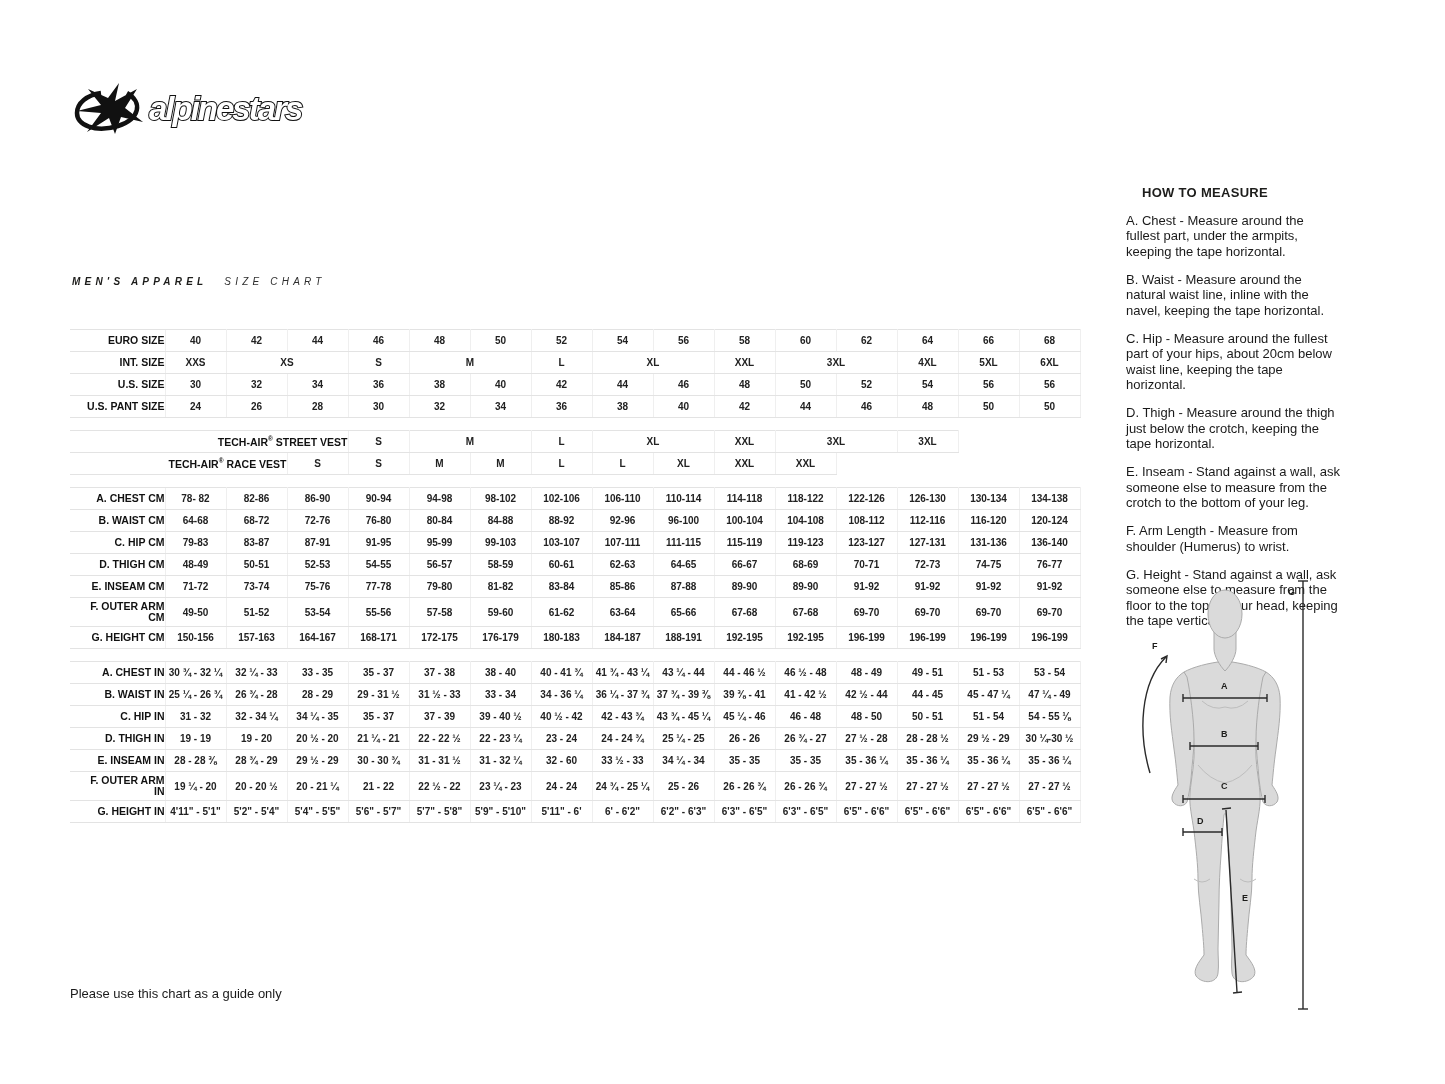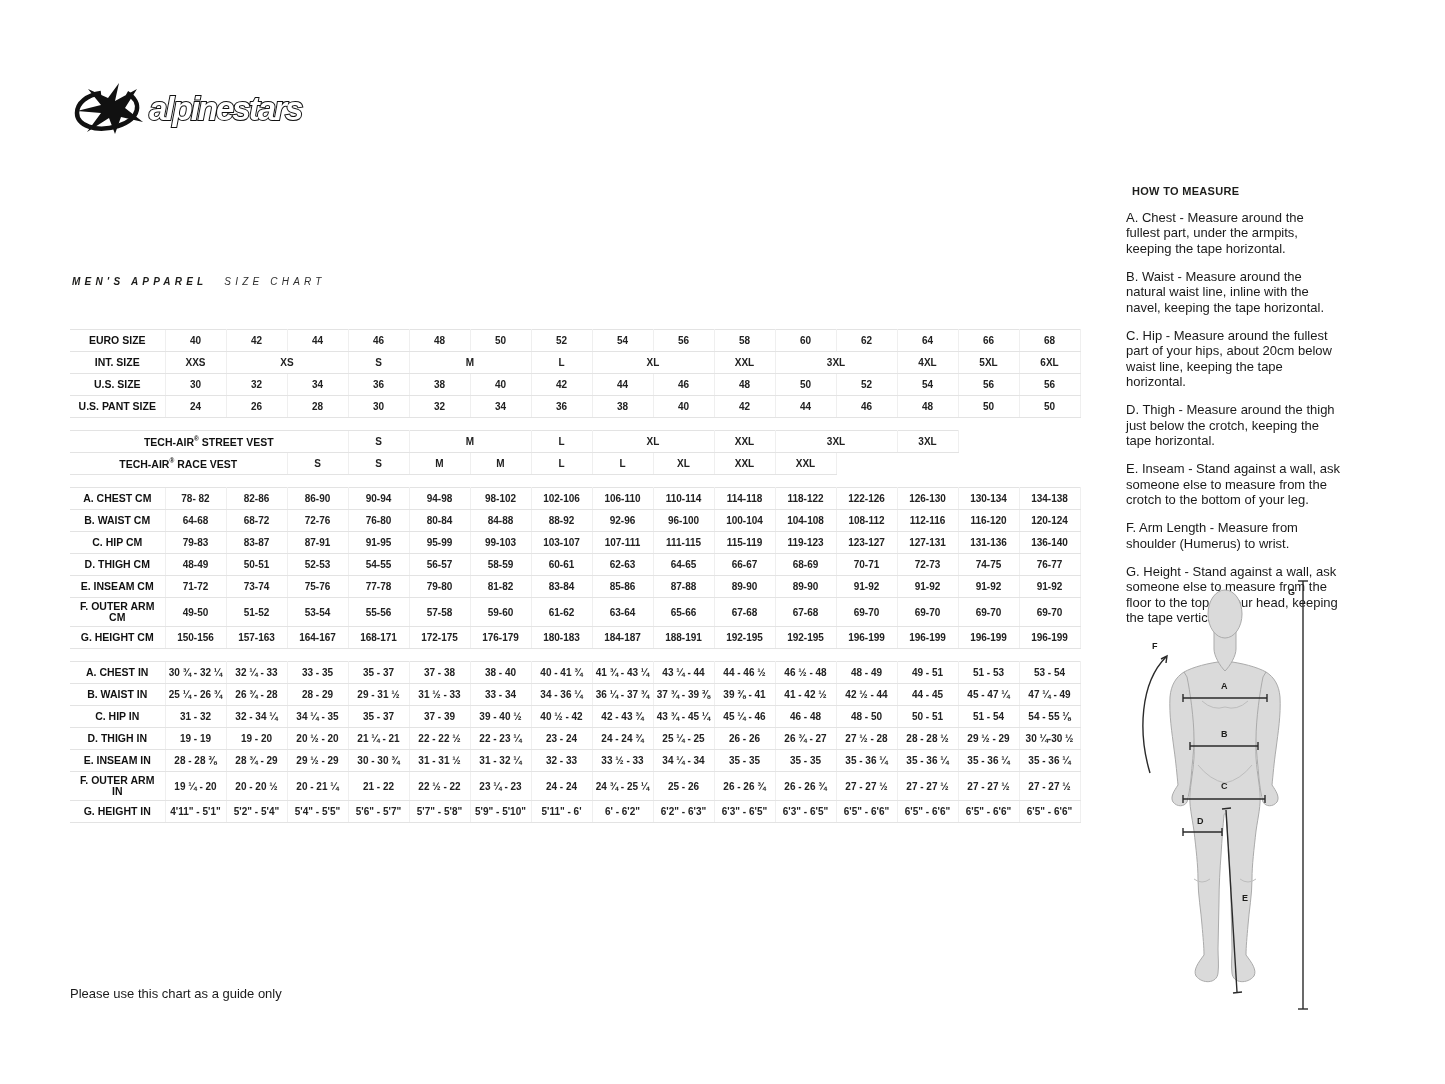--- a/index.html
+++ b/index.html
@@ -18,29 +18,29 @@
   #title .t-sub{font-weight:normal;color:#2e2e2e;margin-left:10px}
 
   
   #table-wrap{left:70px;top:329px;width:1010px}
   table{border-collapse:collapse;table-layout:fixed;width:1010px}
   tr{height:22px}
   tr.frow{height:29px}
   tr.gap{height:13px}
   tr.gap td{border:none}
   td{padding:0;font-size:10px;font-weight:bold;text-align:center;white-space:nowrap;overflow:hidden;color:#222}
-  td.lbl{text-align:center;font-size:10.5px;line-height:1.05;color:#111;
+  td.lbl{text-align:right;font-size:10.5px;line-height:1.05;color:#111;
          border-top:1px solid #e3e3e3;border-bottom:1px solid #e3e3e3}
   td.c{border:1px solid #e3e3e3;border-left:1px solid #efefef;border-right:1px solid #efefef}
   td.empty{border:none}
   td sup{font-size:6.5px;vertical-align:super}
 
   
   #measure{left:1126px;top:185px;width:214px}
-  #measure h3{margin:0 0 0 6px;font-size:11px;letter-spacing:.3px}
+  #measure h3{margin:0 0 0 16px;font-size:13px;letter-spacing:.3px}
   #measure p{margin:13px 0 0 0;font-size:13px;line-height:1.18;color:#1a1a1a}
 
   
   #disclaimer{left:70px;top:985px;font-size:13px;line-height:1.35;color:#1a1a1a}
 
   
   #figure{left:1130px;top:573px}
   .body-shape{fill:#dadada;stroke:#ababab;stroke-width:1}
   .body-detail{fill:none;stroke:#bdbdbd;stroke-width:1}
   .mline{stroke:#2a2a2a;stroke-width:1.4;fill:none}
@@ -398,21 +398,21 @@
           <td colspan="2" class="c">30 ¼-30 ½</td>
         </tr>
         <tr>
           <td class="lbl" colspan="1">E. INSEAM IN</td>
           <td colspan="2" class="c">28 - 28 ⅜</td>
           <td colspan="2" class="c">28 ¾ - 29</td>
           <td colspan="2" class="c">29 ½ - 29</td>
           <td colspan="2" class="c">30  - 30 ¾</td>
           <td colspan="2" class="c">31  - 31 ½</td>
           <td colspan="2" class="c">31  - 32 ¼</td>
-          <td colspan="2" class="c">32  - 33</td>
+          <td colspan="2" class="c">32  - 60</td>
           <td colspan="2" class="c">33 ½ - 33</td>
           <td colspan="2" class="c">34 ¼ - 34</td>
           <td colspan="2" class="c">35 - 35</td>
           <td colspan="2" class="c">35 - 35</td>
           <td colspan="2" class="c">35  - 36 ¼</td>
           <td colspan="2" class="c">35  - 36 ¼</td>
           <td colspan="2" class="c">35  - 36 ¼</td>
           <td colspan="2" class="c">35  - 36 ¼</td>
         </tr>
         <tr class="frow">

